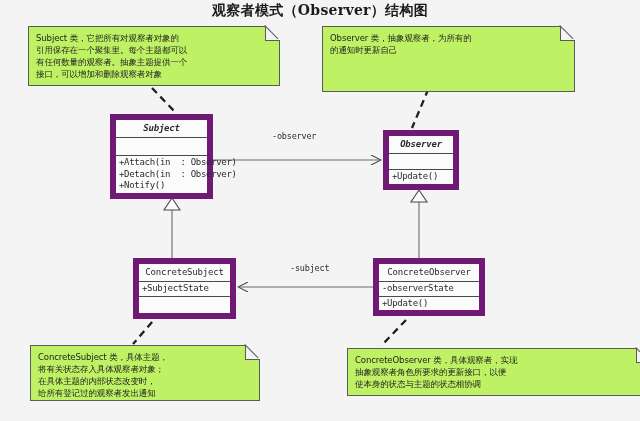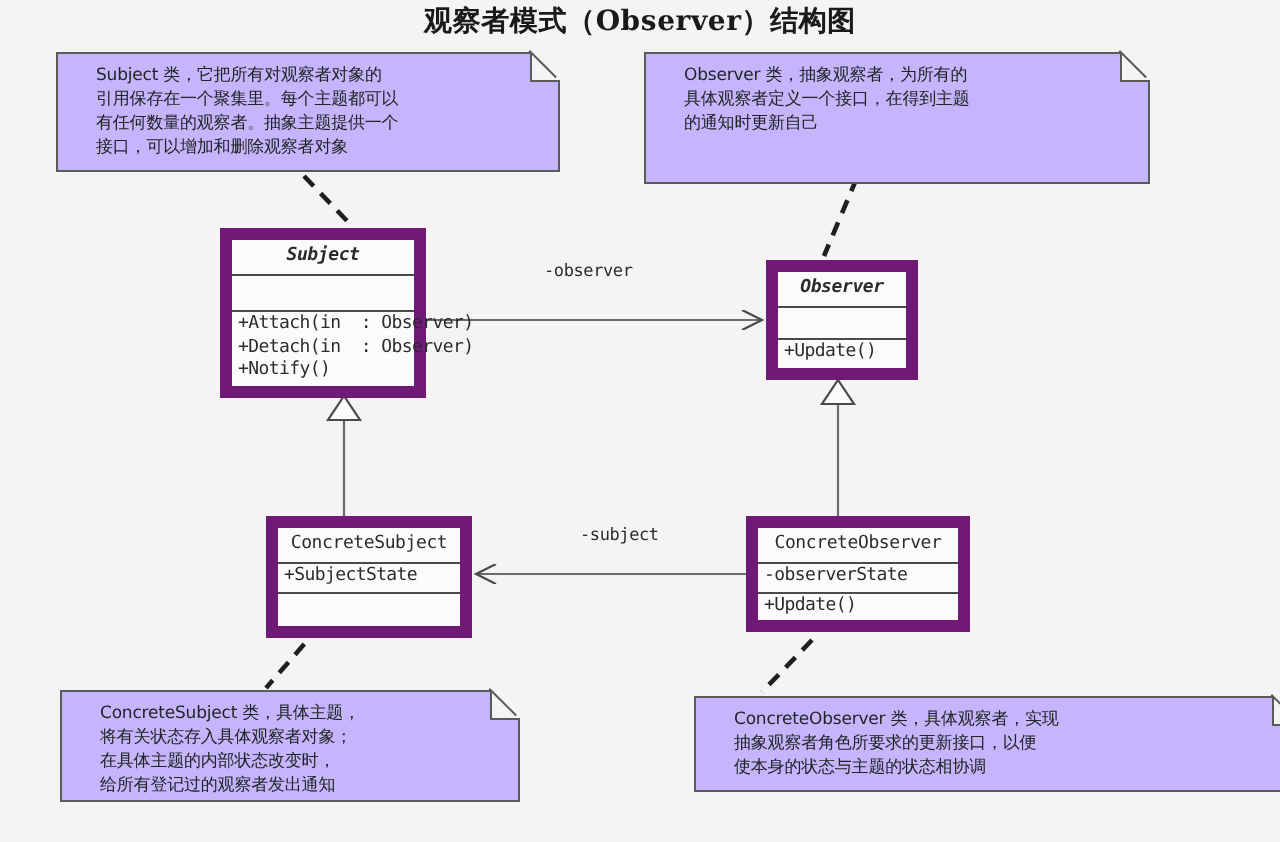--- a/index.html
+++ b/index.html
@@ -85,28 +85,28 @@
   #box-subject .attrs   { height: 18px; }
   #box-observer         { left: 383px; top: 130px; width: 76px; }
   #box-observer .attrs  { height: 16px; }
   #box-concrete-subject { left: 133px; top: 258px; width: 103px; }
   #box-concrete-subject .ops { height: 16px; }
   #box-concrete-observer{ left: 373px; top: 258px; width: 112px; }
 
   
   .note {
     position: absolute;
-    background: #c4b5fd;
+    background: #bef264;
     border: 1px solid #5a5a5a;
     box-sizing: border-box;
     font-family: "DejaVu Sans", "Liberation Sans", sans-serif;
     font-size: 8.5px;
     line-height: 12px;
     color: #232323;
-    padding: 5px 7px 4px 19px;
+    padding: 5px 7px 4px 7px;
     letter-spacing: -0.1px;
   }
   .note .fold {
     position: absolute;
     right: -1px;
     top: -1px;
     width: 14px;
     height: 14px;
     background: #f4f4f4;
     border-left: 1px solid #5a5a5a;
@@ -180,21 +180,20 @@
     <div class="fold"></div>
     <p>Subject 类，它把所有对观察者对象的</p>
     <p>引用保存在一个聚集里。每个主题都可以</p>
     <p>有任何数量的观察者。抽象主题提供一个</p>
     <p>接口，可以增加和删除观察者对象</p>
   </div>
 
   <div class="note" id="note-observer">
     <div class="fold"></div>
     <p>Observer 类，抽象观察者，为所有的</p>
-    <p>具体观察者定义一个接口，在得到主题</p>
     <p>的通知时更新自己</p>
   </div>
 
   <div class="note" id="note-concrete-subject">
     <div class="fold"></div>
     <p>ConcreteSubject 类，具体主题，</p>
     <p>将有关状态存入具体观察者对象；</p>
     <p>在具体主题的内部状态改变时，</p>
     <p>给所有登记过的观察者发出通知</p>
   </div>

